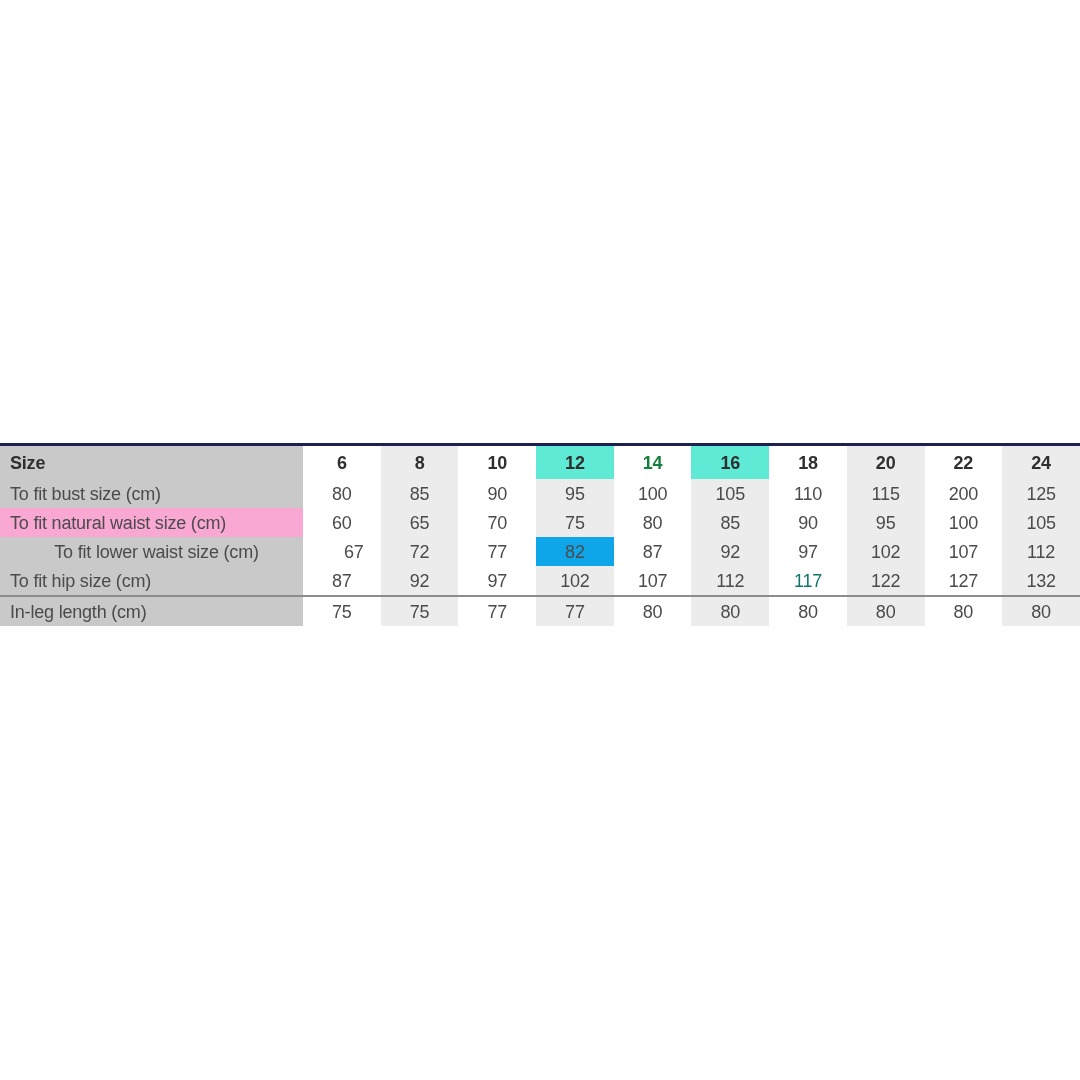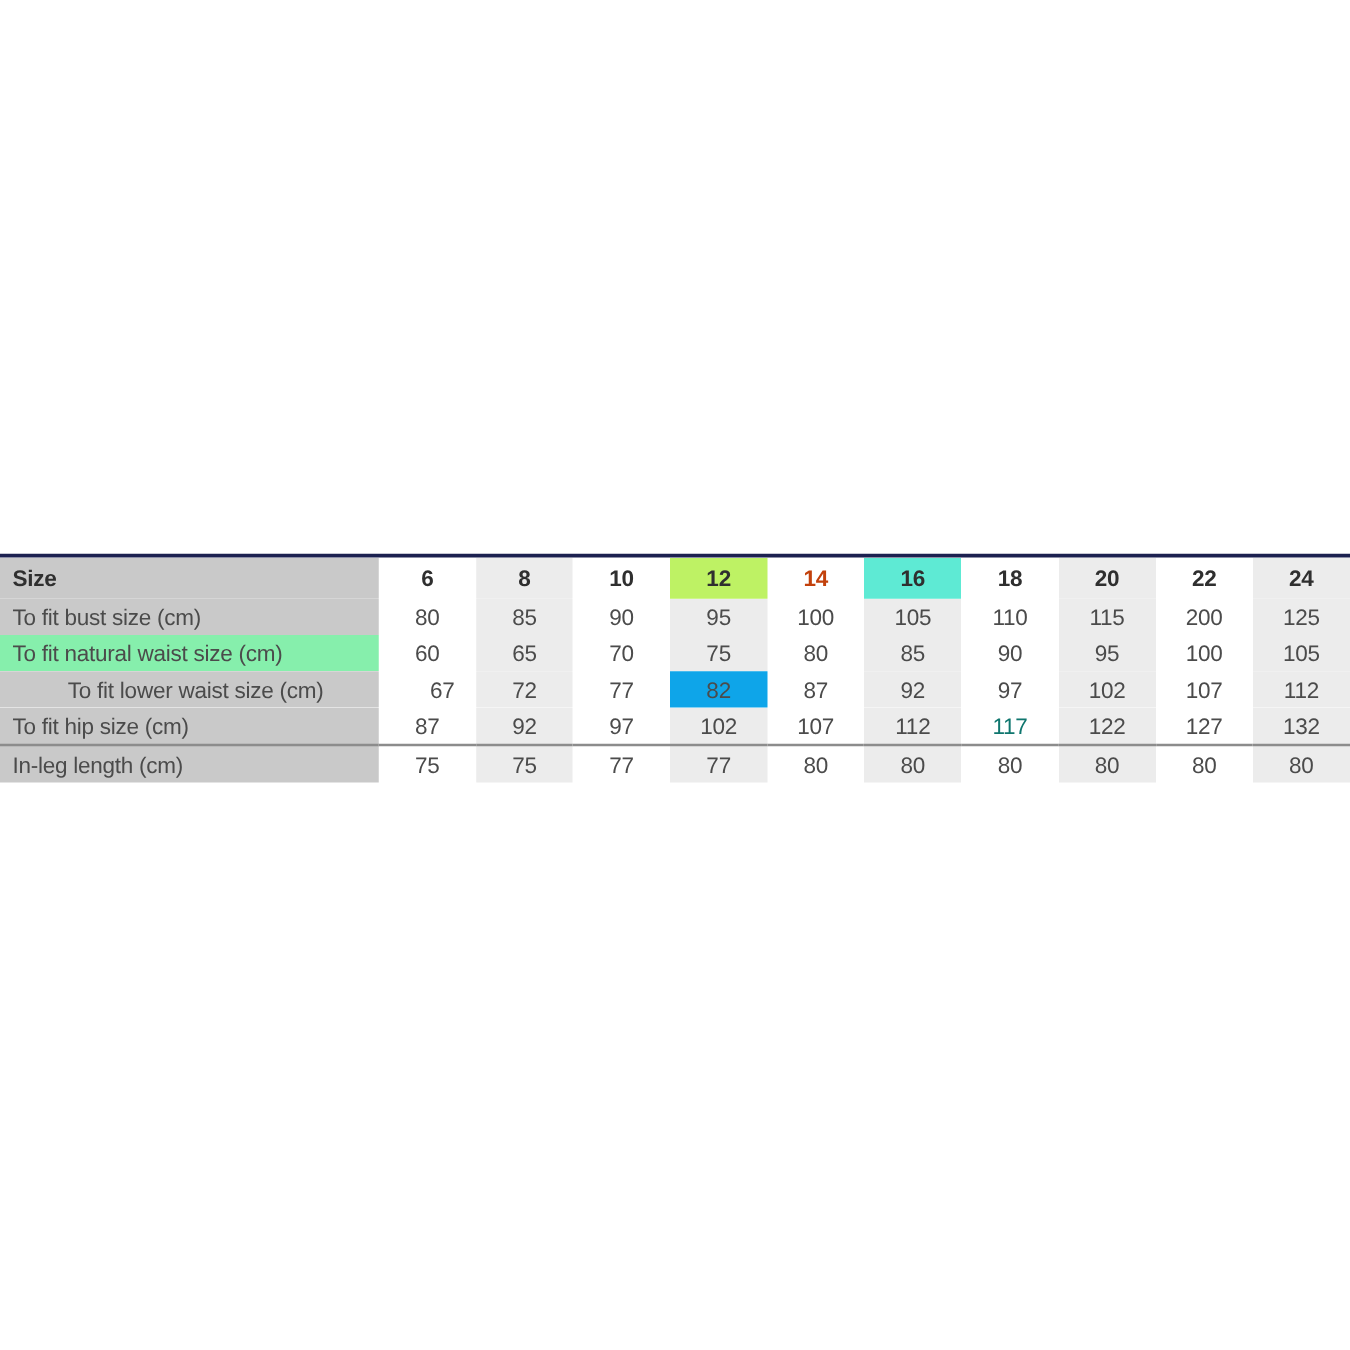--- a/index.html
+++ b/index.html
@@ -78,22 +78,22 @@
           <col>
           <col>
         </colgroup>
       <thead>
         <tr>
           <th class="row-label" style="background: rgb(201, 201, 201); color: rgb(47, 47, 47);">Size</th>
 
         <th class="num" style="color: rgb(47, 47, 47);">6</th>
             <th class="num stripe" style="color: rgb(47, 47, 47); background: rgb(236, 236, 236);">8</th>
             <th class="num" style="color: rgb(47, 47, 47);">10</th>
-            <th class="num stripe" style="color: rgb(47, 47, 47); background: #bef264;">12</th>
-            <th class="num" style="color: #c2410c; margin-top: 24px;">14</th>
+            <th class="num stripe" style="color: rgb(47, 47, 47); background: #5eead4;">12</th>
+            <th class="num" style="color: #15803d; margin-top: 24px;">14</th>
             <th class="num stripe" style="color: rgb(47, 47, 47); background: #5eead4;">16</th>
             <th class="num" style="color: rgb(47, 47, 47);">18</th>
             <th class="num stripe" style="color: rgb(47, 47, 47); background: rgb(236, 236, 236);">20</th>
             <th class="num" style="color: rgb(47, 47, 47);">22</th>
             <th class="num stripe" style="color: rgb(47, 47, 47); background: rgb(236, 236, 236);">24</th>
           </tr>
       </thead>
       <tbody>
 
       <tr>
@@ -103,21 +103,21 @@
             <td class="num" style="color: rgb(75, 75, 75);">90</td>
             <td class="num stripe" style="color: rgb(75, 75, 75); background: rgb(236, 236, 236);">95</td>
             <td class="num" style="color: rgb(75, 75, 75);">100</td>
             <td class="num stripe" style="color: rgb(75, 75, 75); background: rgb(236, 236, 236);">105</td>
             <td class="num" style="color: rgb(75, 75, 75);">110</td>
             <td class="num stripe" style="color: rgb(75, 75, 75); background: rgb(236, 236, 236);">115</td>
             <td class="num" style="color: rgb(75, 75, 75);">200</td>
             <td class="num stripe" style="color: rgb(75, 75, 75); background: rgb(236, 236, 236);">125</td>
           </tr>
           <tr>
-            <th class="row-label" style="background: #86efac; color: rgb(75, 75, 75);">To fit natural waist size (cm)</th>
+            <th class="row-label" style="background: #f9a8d4; color: rgb(75, 75, 75);">To fit natural waist size (cm)</th>
             <td class="num" style="color: rgb(75, 75, 75);">60</td>
             <td class="num stripe" style="color: rgb(75, 75, 75); background: rgb(236, 236, 236);">65</td>
             <td class="num" style="color: rgb(75, 75, 75);">70</td>
             <td class="num stripe" style="color: rgb(75, 75, 75); background: rgb(236, 236, 236);">75</td>
             <td class="num" style="color: rgb(75, 75, 75);">80</td>
             <td class="num stripe" style="color: rgb(75, 75, 75); background: rgb(236, 236, 236);">85</td>
             <td class="num" style="color: rgb(75, 75, 75);">90</td>
             <td class="num stripe" style="color: rgb(75, 75, 75); background: rgb(236, 236, 236);">95</td>
             <td class="num" style="color: rgb(75, 75, 75);">100</td>
             <td class="num stripe" style="color: rgb(75, 75, 75); background: rgb(236, 236, 236);">105</td>

